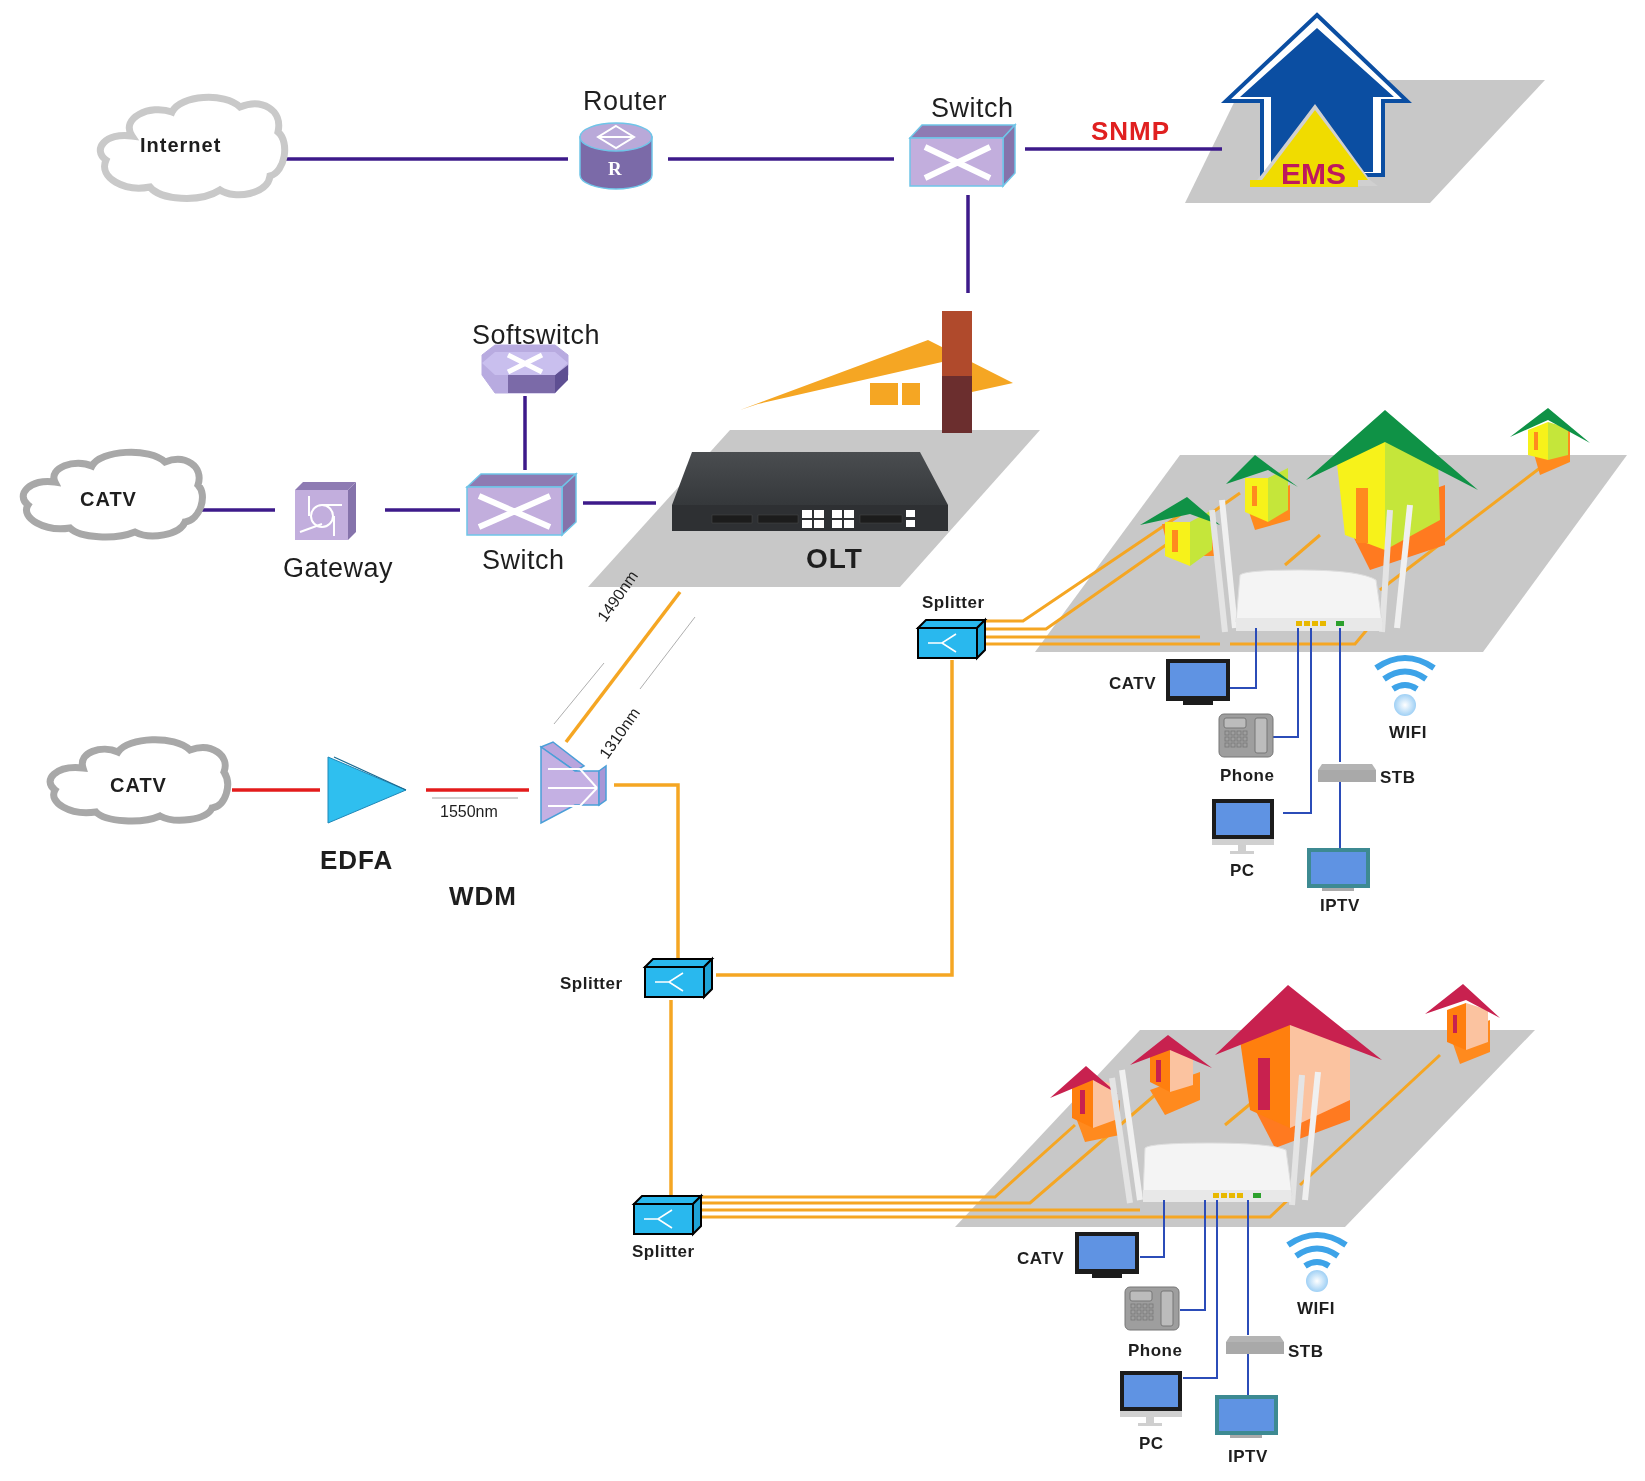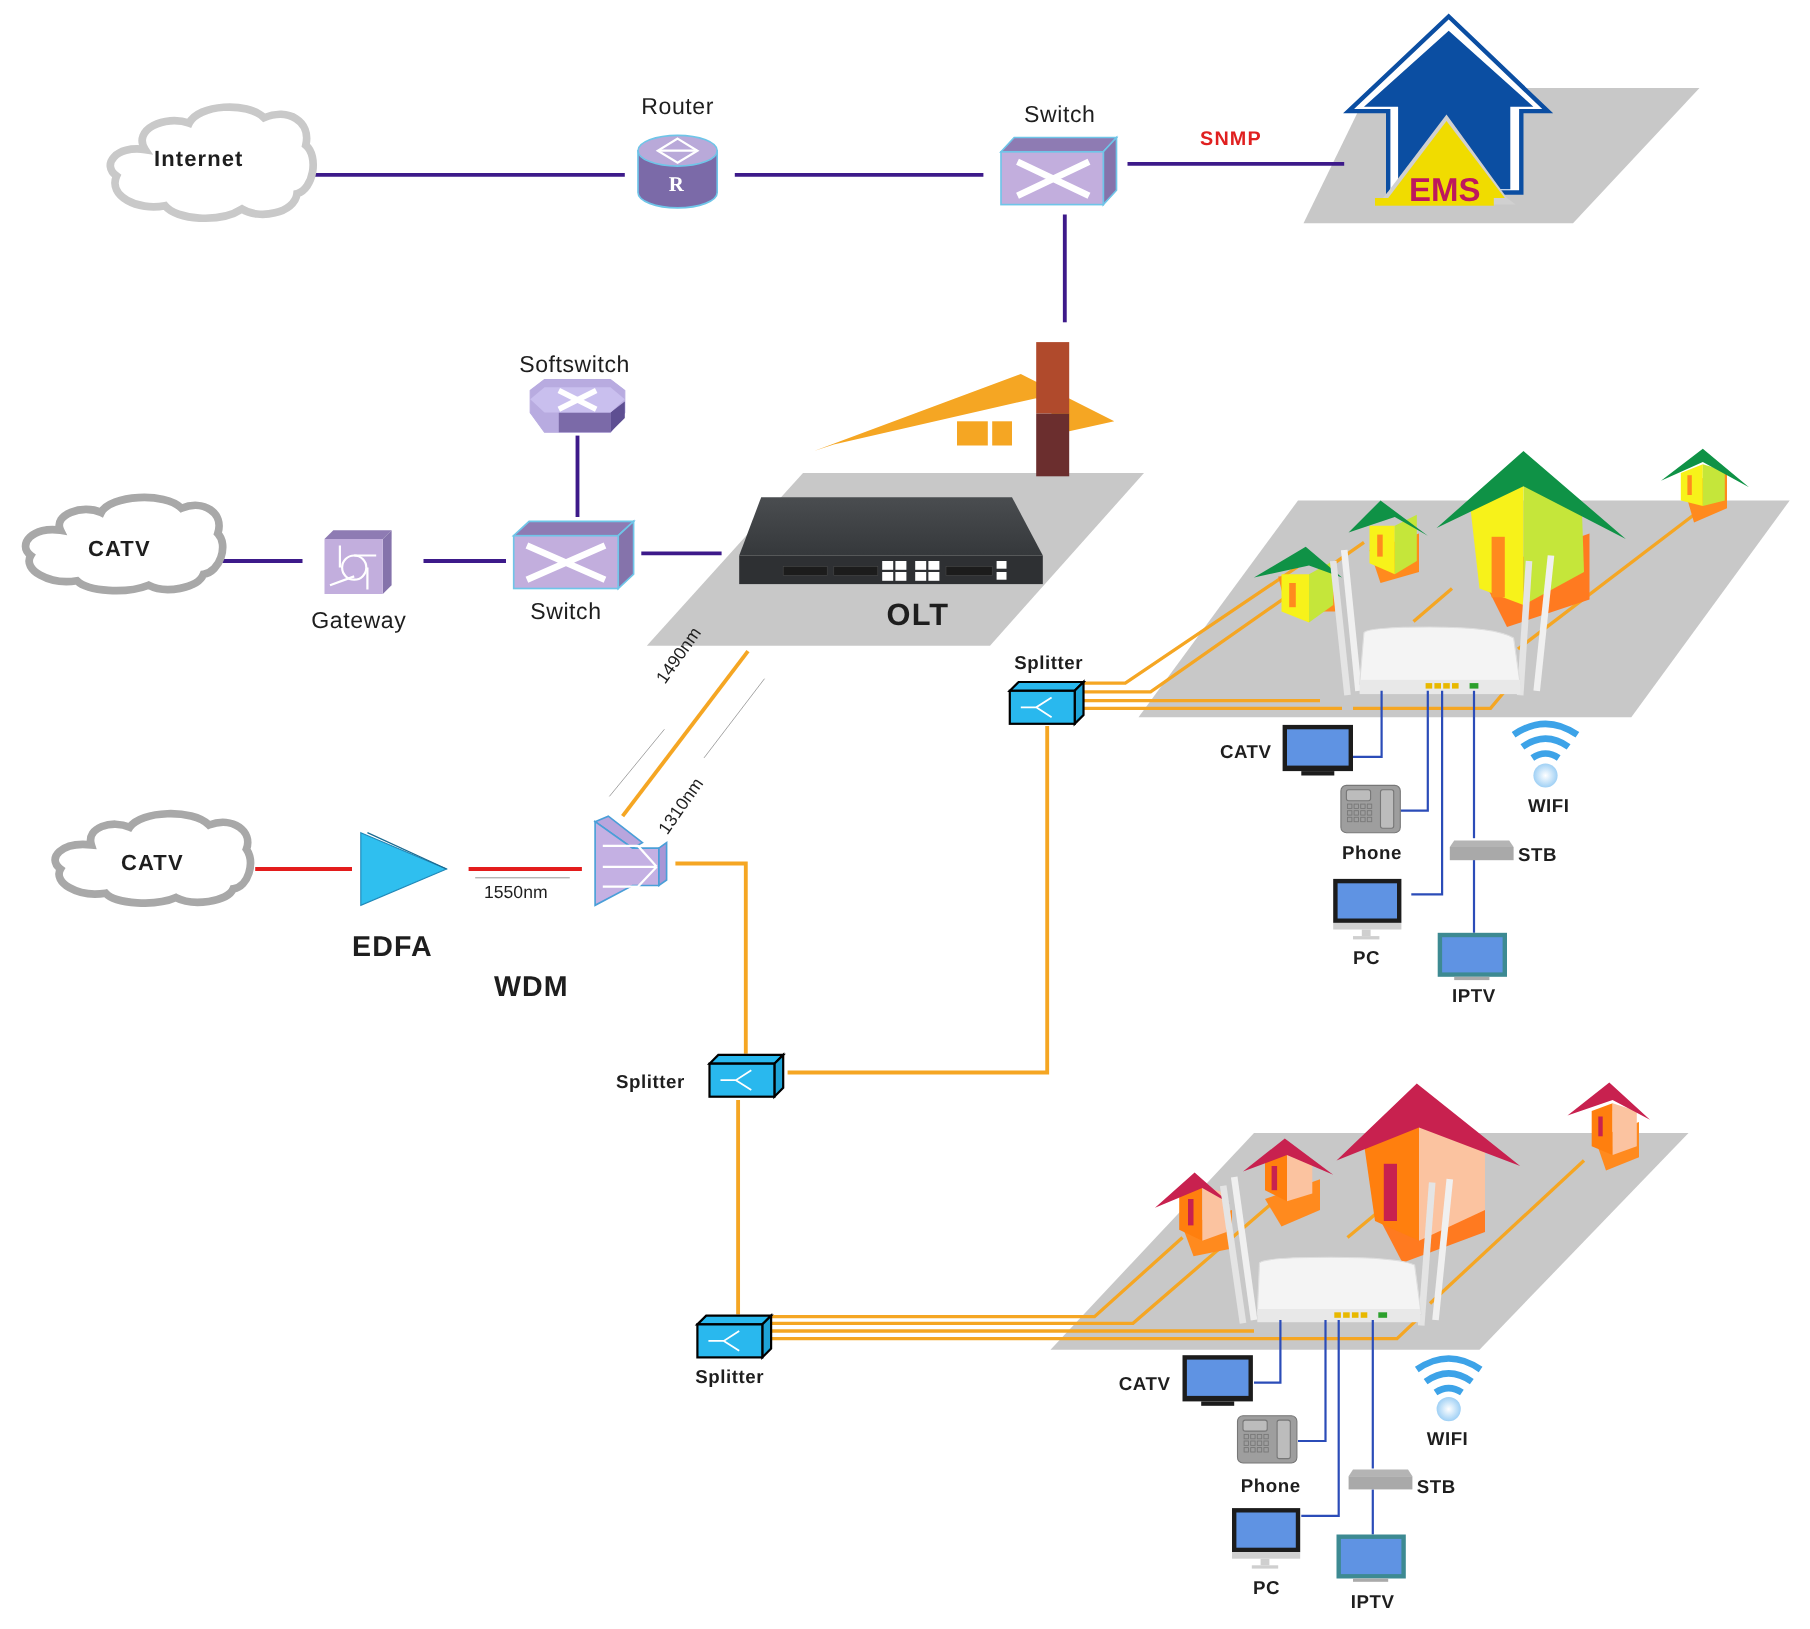--- a/index.html
+++ b/index.html
@@ -1,25 +1,25 @@
 <!DOCTYPE html>
 <html><head>
 <meta charset="utf-8">
 <style>
   html,body{margin:0;padding:0;background:#ffffff;}
   body{width:1645px;height:1481px;position:relative;overflow:hidden;font-family:"Liberation Sans",sans-serif;}
   svg#diagram{position:absolute;left:0;top:0;}
   .lbl{position:absolute;white-space:nowrap;color:#1e1e1e;font-family:"Liberation Sans",sans-serif;}
-  .reg{font-size:21px;font-weight:normal;letter-spacing:0.5px;}
+  .reg{font-size:27px;font-weight:normal;letter-spacing:0.5px;}
   .cloud-txt{font-size:20px;font-weight:bold;letter-spacing:1px;}
   .big{font-size:26px;font-weight:bold;letter-spacing:1px;}
   .olt{font-size:28px;font-weight:bold;letter-spacing:1px;}
   .dev{font-size:17px;font-weight:bold;letter-spacing:0.5px;}
   .nm{font-size:16px;}
-  .snmp{font-size:18px;font-weight:bold;letter-spacing:1px;}
+  .snmp{font-size:26px;font-weight:bold;letter-spacing:1px;}
 </style>
 </head>
 <body>
 
 <svg id="diagram" width="1645" height="1481" viewBox="0 0 1645 1481" xmlns="http://www.w3.org/2000/svg">
   <defs>
     <radialGradient id="wifiDot" cx="50%" cy="50%" r="50%">
       <stop offset="0%" stop-color="#ffffff"></stop>
       <stop offset="100%" stop-color="#9fd0f5"></stop>
     </radialGradient>

